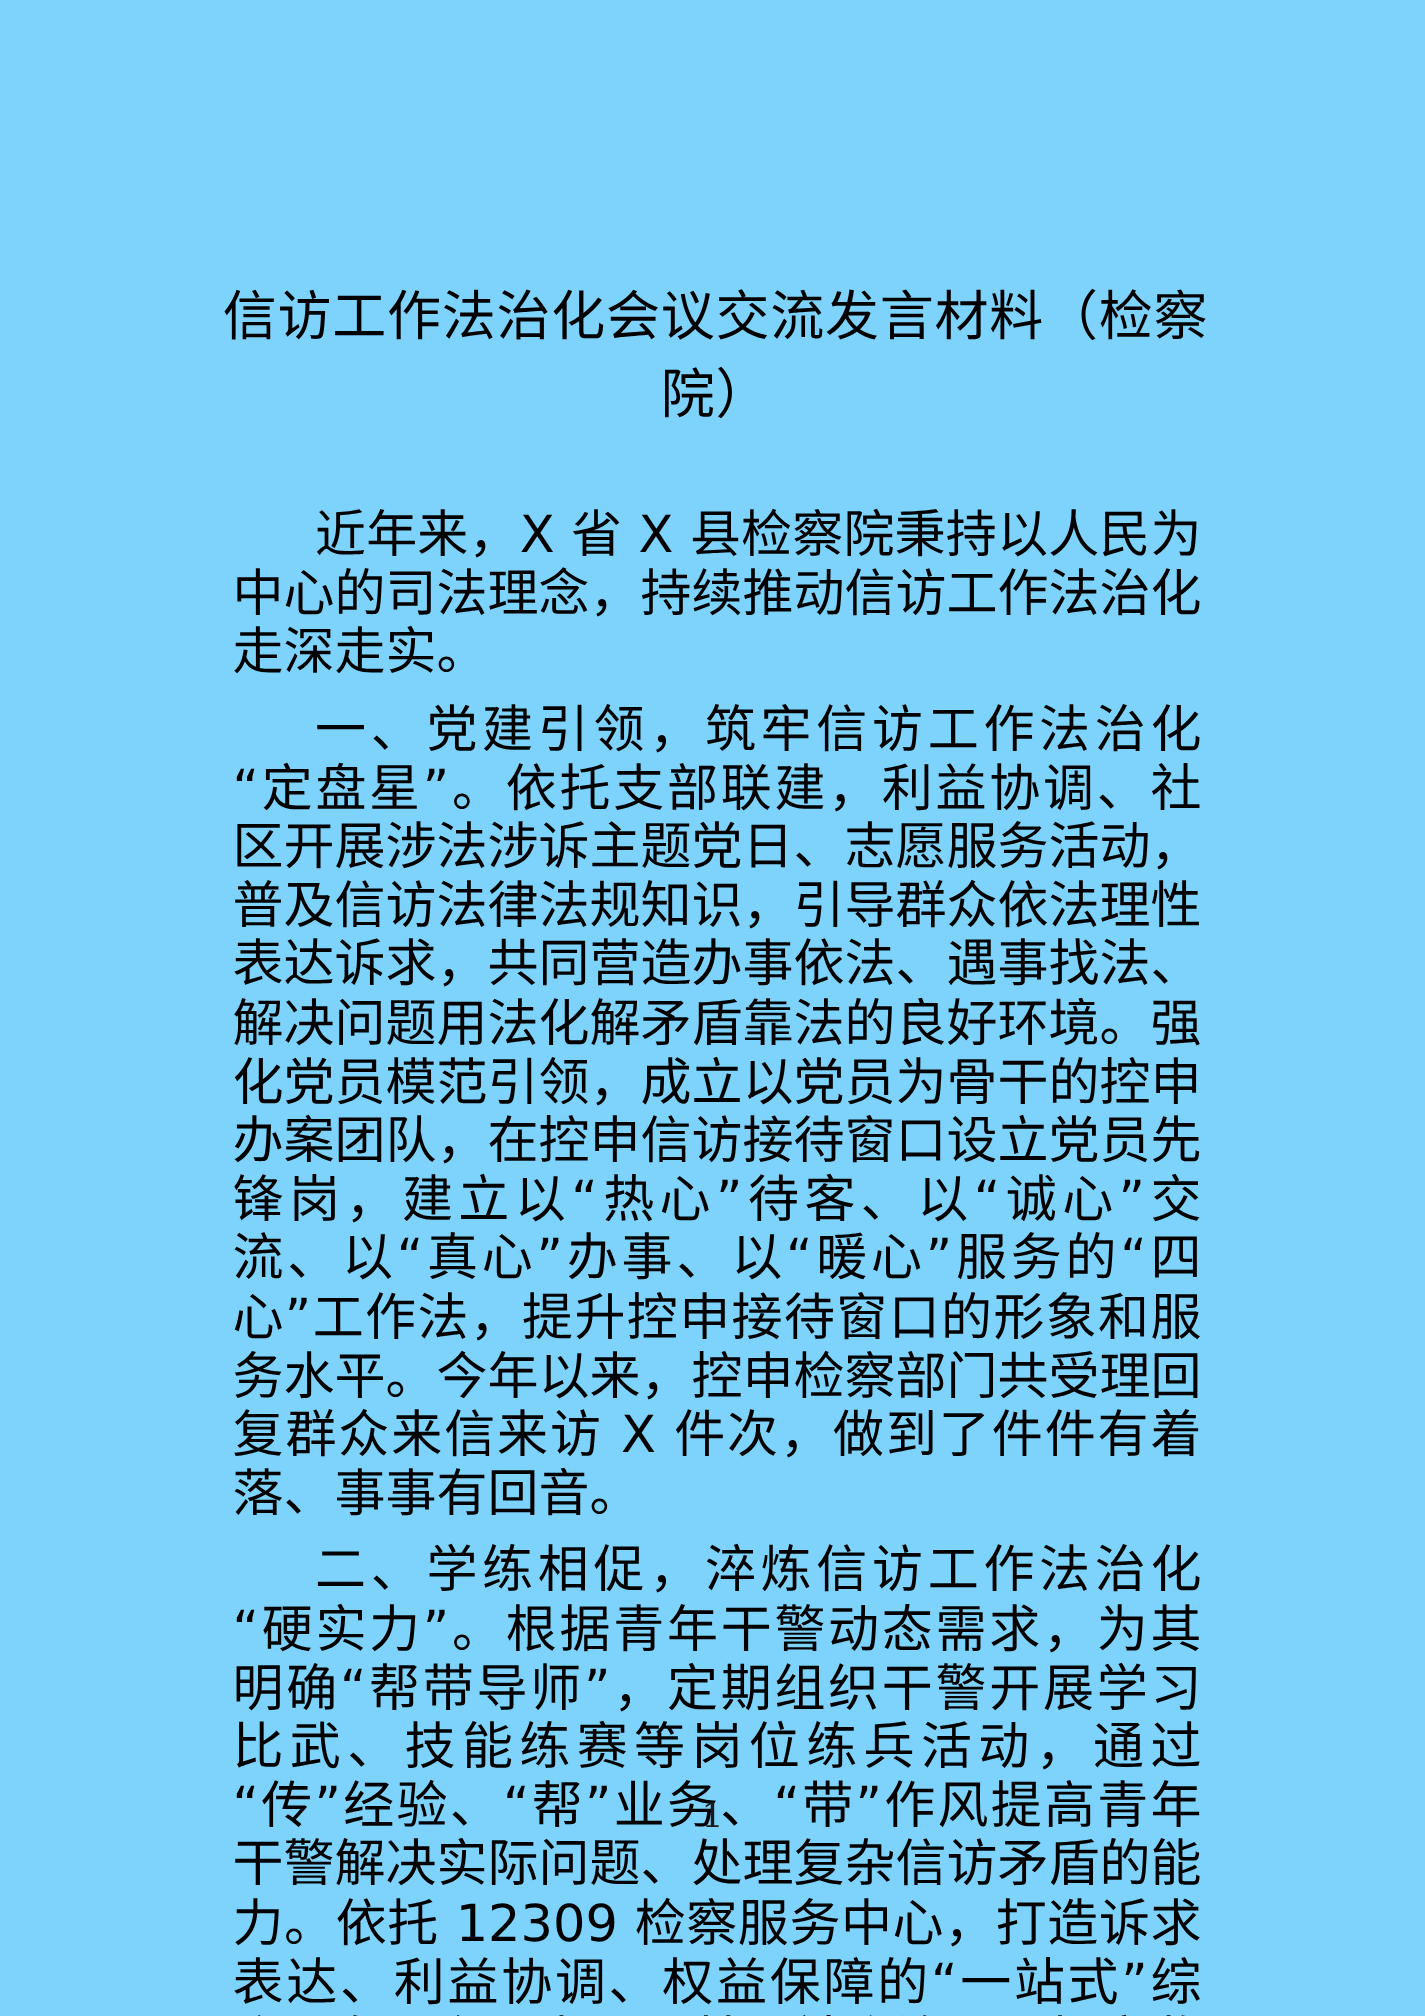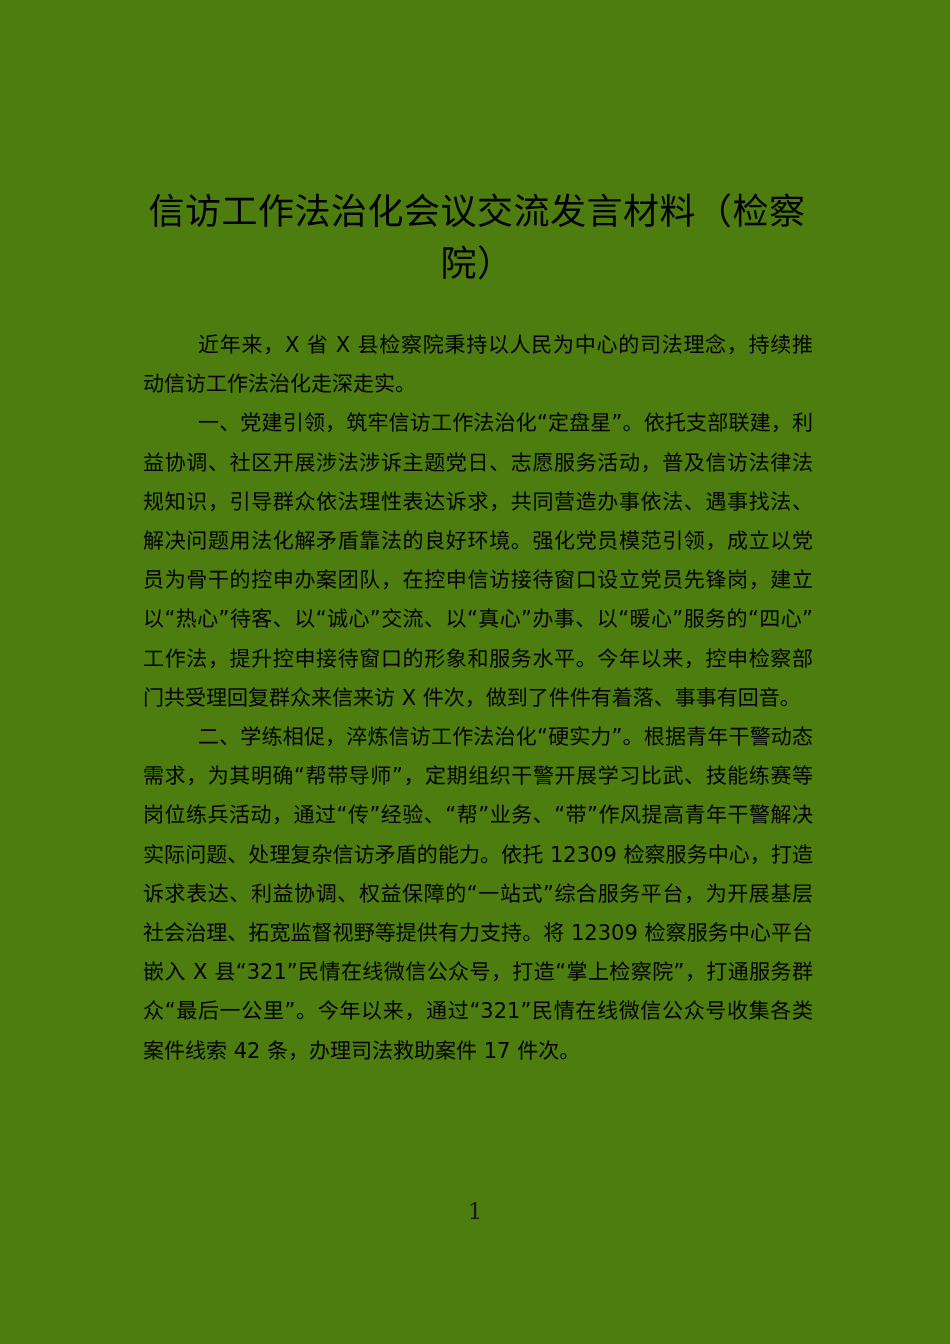--- a/index.html
+++ b/index.html
@@ -13,21 +13,21 @@
     font-family: "DejaVu Sans", "Liberation Sans", sans-serif;
     color: #000000;
     -webkit-font-smoothing: antialiased;
   }
 
   #page {
     position: relative;
     width: 950px;
     height: 1344px;
     margin: 0 auto;
-    background: #4d7c0f;
+    background: #7dd3fc;
     overflow: hidden;
     box-sizing: border-box;
   }
 
   
   #doc-title {
     position: absolute;
     left: 143px;
     top: 162px;
     width: 668px;
@@ -44,28 +44,28 @@
   #body-text {
     position: absolute;
     left: 143px;
     top: 326px;
     width: 670px;
   }
 
   .para {
     font-family: "DejaVu Sans", "Liberation Sans", sans-serif;
     font-weight: 400;
-    font-size: 21px;
+    font-size: 34px;
     line-height: 39.2px;
     letter-spacing: 0px;
     text-align: justify;
     text-justify: inter-character;
     text-indent: 55px;
     color: #000000;
-    margin: 0;
+    margin: 12px;
     word-break: break-all;
     white-space: normal;
   }
 
   
   #page-number {
     position: absolute;
     left: 0;
     top: 1196px;
     width: 950px;

